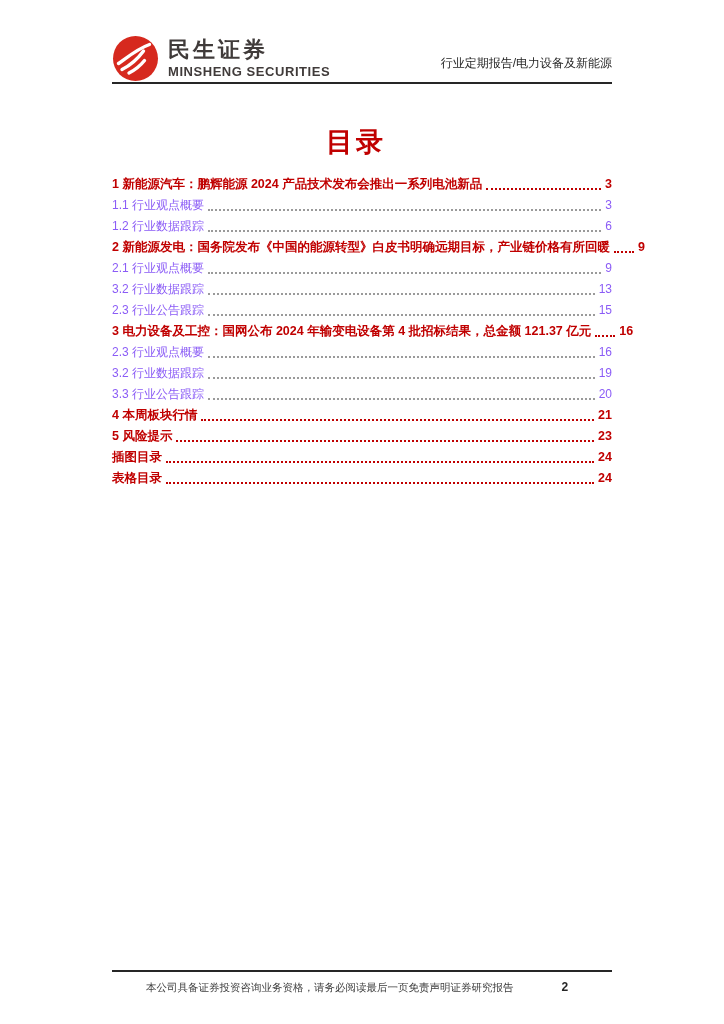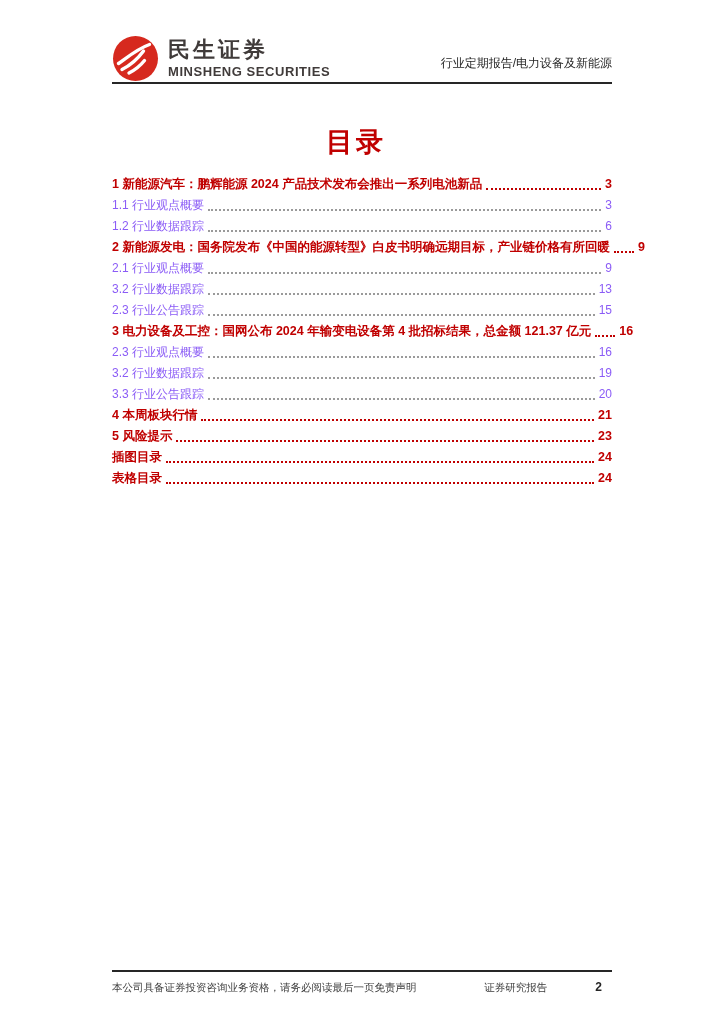--- a/index.html
+++ b/index.html
@@ -84,21 +84,21 @@
   
   .footer-rule {
     position: absolute;
     top: 970px; left: 40px; right: 40px;
     border-top: 2px solid #262626;
   }
   .footer-row {
     position: absolute;
     top: 980px; left: 40px; right: 40px;
     display: flex;
-    justify-content: space-between;
+    justify-content: center;
     align-items: baseline;
     font-size: 10.5px;
     color: #3d3d3d;
   }
   .footer-right { display: flex; align-items: baseline; }
   .footer-page {
     font-weight: bold;
     font-size: 12px;
     color: #262626;
     margin-left: 48px;

